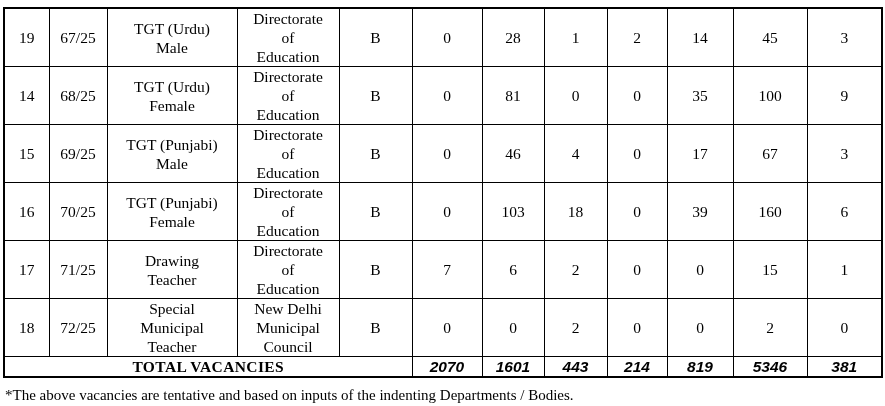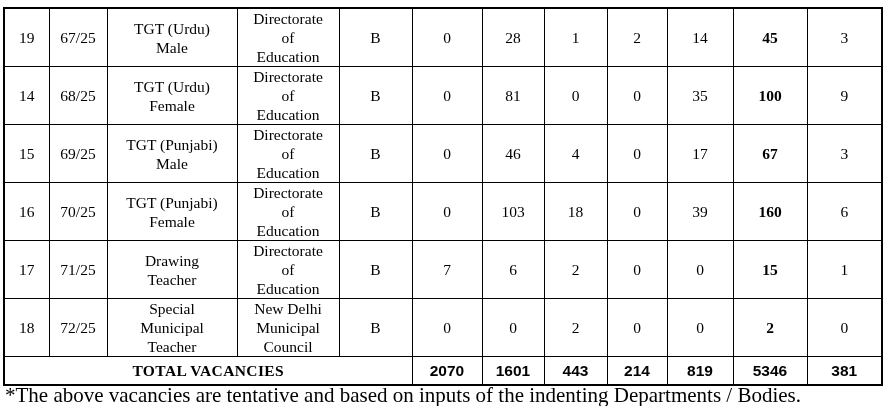--- a/index.html
+++ b/index.html
@@ -23,38 +23,39 @@
   table.vacancy-table td {
     border: 1.5px solid #000;
     text-align: center;
     vertical-align: middle;
     font-size: 15.5px;
     line-height: 19px;
     white-space: pre-line;
     padding: 0 2px;
   }
   tr.data-row { height: 58px; }
-  td.bold-serif { font-weight: bold; margin-top: 44px; }
+  td.bold-serif { font-weight: normal; margin-top: 44px; }
 
-  tr.total-row { height: 28px; }
+  tr.total-row { height: 20px; }
   td.total-label {
     font-weight: bold;
     font-size: 16px;
     letter-spacing: 0.4px;
   }
   td.total-value {
     font-family: "Liberation Sans", "DejaVu Sans", sans-serif;
     font-weight: bold;
     font-size: 16.5px;
+    font-style: italic;
   }
 
   .footnote {
     position: absolute;
     left: 5px; top: 385px;
-    font-size: 21px;
+    font-size: 15px;
     line-height: 20px;
     white-space: nowrap;
   }
 </style>
 </head>
 <body>
 
 <div class="page">
   <table class="vacancy-table">
     <colgroup>

